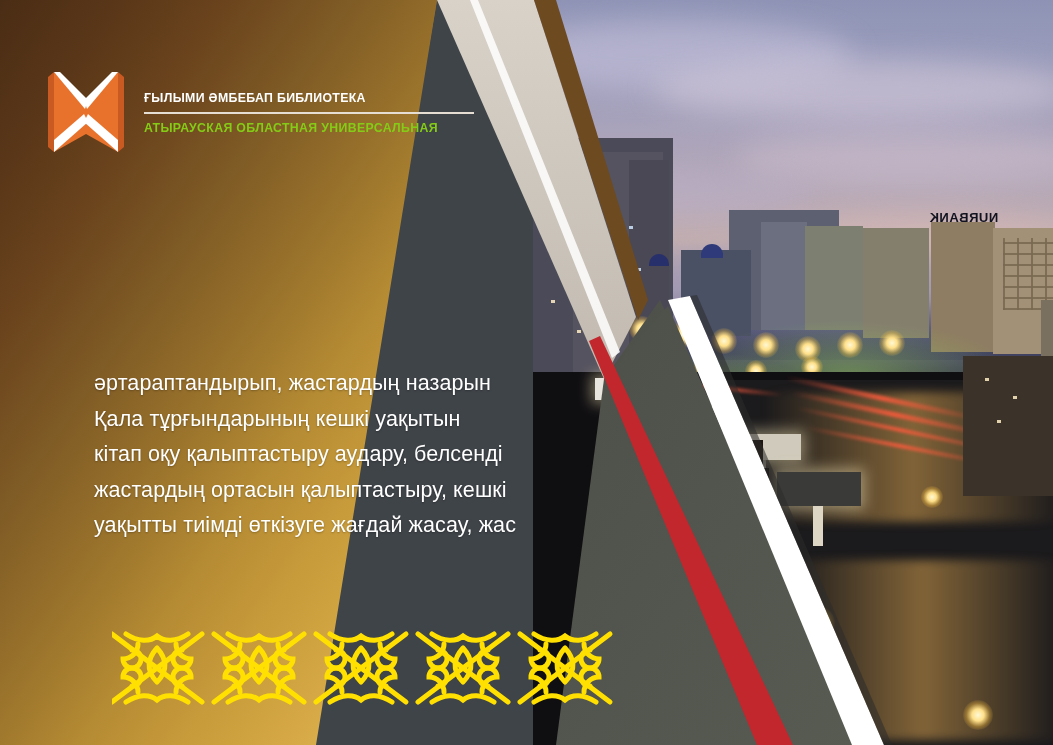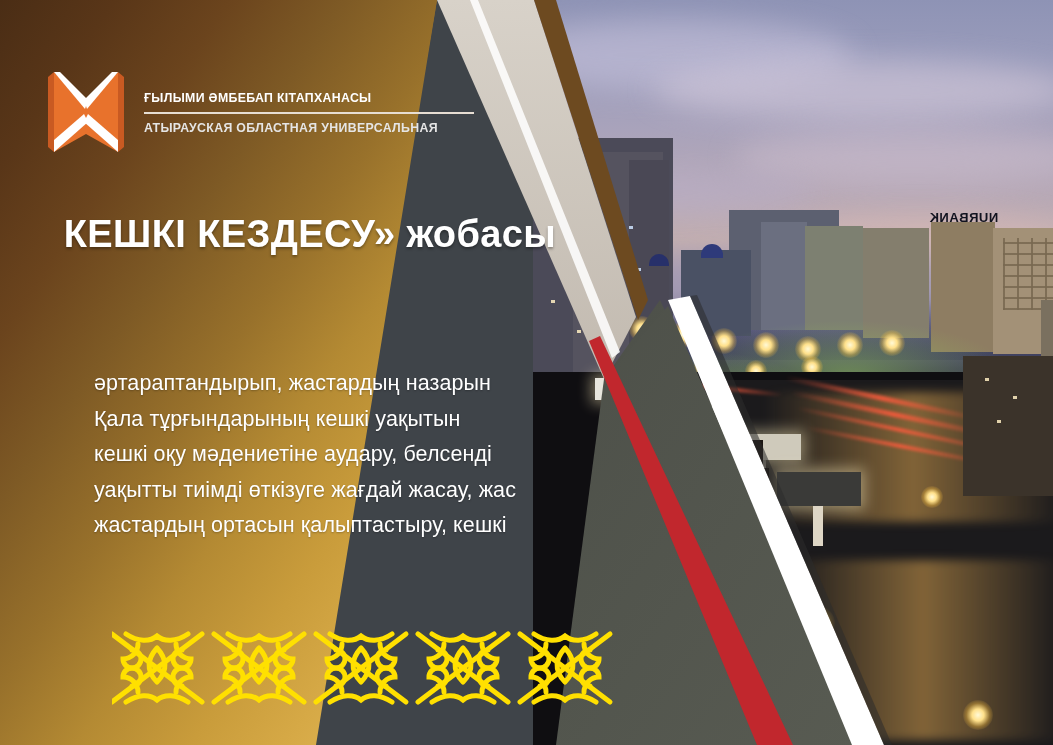--- a/index.html
+++ b/index.html
@@ -56,21 +56,21 @@
   
   .ornament{position:absolute;left:112px;top:620px;width:540px;height:92px;overflow:hidden;}
   .ornament svg{display:block;}
 
   
   .header{position:absolute;left:44px;top:64px;display:flex;align-items:center;gap:16px;}
   .logo{width:84px;height:96px;flex:0 0 auto;}
   .hd-text{padding-top:2px;}
   .hd-kz{color:#fff;font-weight:bold;font-size:12.3px;line-height:14.6px;letter-spacing:.35px;white-space:nowrap;}
   .hd-rule{height:1.5px;background:#e7ded3;margin:7px 0 7px 0;width:330px;}
-  .hd-ru{color:#e5e5e5;font-weight:bold;font-size:12.3px;line-height:14.6px;letter-spacing:.35px;white-space:nowrap;}
+  .hd-ru{color:#84cc16;font-weight:bold;font-size:12.3px;line-height:14.6px;letter-spacing:.35px;white-space:nowrap;}
 
   
   .title{position:absolute;left:0;top:198px;width:620px;text-align:center;
          color:#ffffff;font-weight:bold;font-size:38px;line-height:72px;letter-spacing:.4px;
          text-shadow:0 2px 3px rgba(0,0,0,.35);}
   .title .l1{display:block;}
   .title .l2{display:block;}
 
   
   .para{position:absolute;left:94px;top:366px;width:470px;
@@ -285,31 +285,30 @@
 
         <path d="M10,8 L42,40 L74,8 L74,88 L42,70 L10,88 Z" fill="#e8722c"></path>
 
         <path d="M10,8 L16,8 L44,36 L41,45 Z" fill="#ffffff"></path>
         <path d="M74,8 L68,8 L40,36 L43,45 Z" fill="#ffffff"></path>
         <path d="M10,88 L10,76 L40,50 L44,58 Z" fill="#ffffff"></path>
         <path d="M74,88 L74,76 L44,50 L40,58 Z" fill="#ffffff"></path>
       </svg>
     </div>
     <div class="hd-text">
-      <div class="hd-kz">ҒЫЛЫМИ ӘМБЕБАП КІТАПХАНАСЫ</div>
+      <div class="hd-kz">ҒЫЛЫМИ ӘМБЕБАП БИБЛИОТЕКА</div>
       <div class="hd-rule"></div>
       <div class="hd-ru">АТЫРАУСКАЯ ОБЛАСТНАЯ УНИВЕРСАЛЬНАЯ</div>
     </div>
   </div>
 
   <div class="title">
-    <span class="l2">КЕШКІ КЕЗДЕСУ» жобасы</span>
   </div>
 
   <div class="para">
     <span>әртараптандырып, жастардың назарын</span>
     <span>Қала тұрғындарының кешкі уақытын</span>
-    <span>кешкі оқу мәдениетіне аудару, белсенді</span>
+    <span>кітап оқу қалыптастыру аудару, белсенді</span>
+    <span>жастардың ортасын қалыптастыру, кешкі</span>
     <span>уақытты тиімді өткізуге жағдай жасау, жас</span>
-    <span>жастардың ортасын қалыптастыру, кешкі</span>
   </div>
 
 </div>
 
 </body></html>

